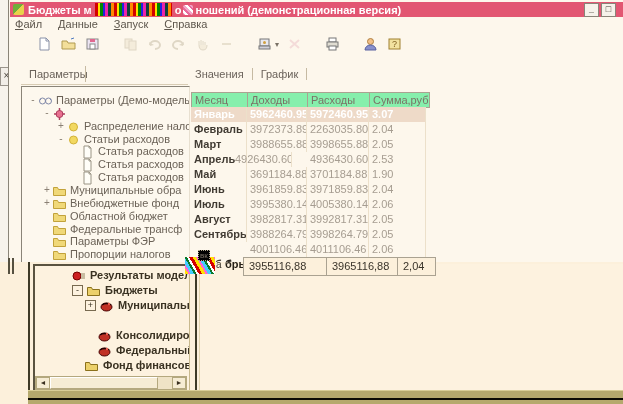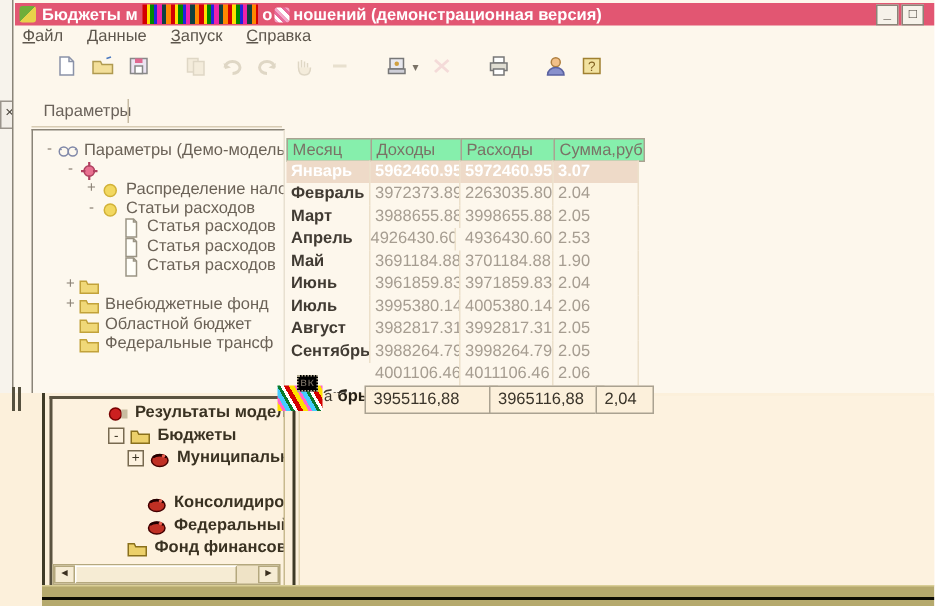--- a/index.html
+++ b/index.html
@@ -75,21 +75,21 @@
   .right-panel2{position:absolute;left:199px;top:2px;width:424px;height:126px;background:#fdf2df;
                 border-left:1px solid #e2d4ae;}
   .statusbar{position:absolute;left:28px;top:128px;width:595px;height:14px;background:#b5a96d;
              border-top:1px solid #d9ce96;}
   .statusline{position:absolute;left:28px;top:136px;width:595px;height:2px;background:#0d0c04;}
   
   .dec-frag{position:absolute;left:185px;top:250px;width:250px;height:26px;}
   .dec-garble{position:absolute;left:0;top:7px;width:30px;height:17px;
     background:repeating-linear-gradient(60deg,#ffe000 0 3px,#ff66cc 3px 5px,#44ccff 5px 8px,#0a7a2a 8px 10px,#fff 10px 12px,#d40000 12px 15px);}
   .dec-mini{position:absolute;left:13px;top:0;font-size:8px;color:#7a7266;border:1px dotted #b0a88e;
-            padding:0 1px;background:#000000;font-family:Liberation Mono, monospace;}
+            padding:0 1px;background:#000000;}
   .dec-pre{position:absolute;left:31px;top:9px;font-size:10px;color:#3a342a;}
   .dec-month{position:absolute;left:40px;top:8px;font-weight:bold;color:#241f16;}
   .dec-cell{position:absolute;top:7px;height:17px;background:#fcf0db;border:1px solid #aaa291;
             line-height:17px;padding-left:5px;color:#3a342a;}
   svg{display:block;}
 </style>
 </head>
 <body>
 
 <div id="stage">
@@ -274,20 +274,21 @@
           </div>
           <div>Статья расходов</div>
         </div>
         <div class="titem" style="top: 96px; left: 20px;">
           <div class="exp">+</div>
           <div class="ticon">
             <svg width="15" height="14" viewBox="0 0 15 14">
               <path d="M1.5 3.5h4l1 2h7v6h-12z" fill="#f0d878" stroke="#c2a23a"></path>
             </svg>
           </div>
+          <div>Муниципальные обра</div>
         </div>
         <div class="titem" style="top: 109px; left: 20px;">
           <div class="exp">+</div>
           <div class="ticon">
             <svg width="15" height="14" viewBox="0 0 15 14">
               <path d="M1.5 3.5h4l1 2h7v6h-12z" fill="#f0d878" stroke="#c2a23a"></path>
             </svg>
           </div>
           <div>Внебюджетные фонд</div>
         </div>
@@ -302,31 +303,53 @@
         </div>
         <div class="titem" style="top: 135px; left: 20px;">
           <div class="exp"></div>
           <div class="ticon">
             <svg width="15" height="14" viewBox="0 0 15 14">
               <path d="M1.5 3.5h4l1 2h7v6h-12z" fill="#f0d878" stroke="#c2a23a"></path>
             </svg>
           </div>
           <div>Федеральные трансф</div>
         </div>
+        <div class="titem" style="top: 147px; left: 20px;">
+          <div class="exp"></div>
+          <div class="ticon">
+            <svg width="15" height="14" viewBox="0 0 15 14">
+              <path d="M1.5 3.5h4l1 2h7v6h-12z" fill="#f0d878" stroke="#c2a23a"></path>
+            </svg>
+          </div>
+          <div>Параметры ФЭР</div>
+        </div>
+        <div class="titem" style="top: 160px; left: 20px;">
+          <div class="exp"></div>
+          <div class="ticon">
+            <svg width="15" height="14" viewBox="0 0 15 14">
+              <path d="M1.5 3.5h4l1 2h7v6h-12z" fill="#f0d878" stroke="#c2a23a"></path>
+            </svg>
+          </div>
+          <div>Пропорции налогов</div>
+        </div>
         <div class="titem" style="top: 173px; left: 20px;">
           <div class="exp"></div>
           <div class="ticon">
             <svg width="15" height="14" viewBox="0 0 15 14">
               <path d="M1.5 3.5h4l1 2h7v6h-12z" fill="#f0d878" stroke="#c2a23a"></path>
             </svg>
           </div>
           <div>Другие</div>
         </div>
       </div>
 
+    <div class="rtabs" id="rtabs">
+        <div class="rtab" style="font-weight: normal;">Значения</div>
+        <div class="rtab">График</div>
+      </div>
     <div id="table">
         <div class="table-hdr" style="left: 182px; width: 55px;">Месяц</div>
         <div class="table-hdr" style="left: 238px; width: 59px;">Доходы</div>
         <div class="table-hdr" style="left: 298px; width: 61px;">Расходы</div>
         <div class="table-hdr" style="left: 360px; width: 56px;">Сумма,руб.</div>
         <div class="row-sel">
           <div class="trow-cell cell-month" style="left: 182px; top: 107px; width: 52px;">Январь</div>
           <div class="trow-cell cell-num" style="left: 238px; top: 107px; width: 56px;">5962460.95</div>
           <div class="trow-cell cell-num" style="left: 298px; top: 107px; width: 58px;">5972460.95</div>
           <div class="trow-cell cell-num" style="left: 360px; top: 107px; width: 53px;">3.07</div>
@@ -338,21 +361,21 @@
           <div class="trow-cell cell-num" style="left: 360px; top: 122px; width: 53px;">2.04</div>
         </div>
         <div>
           <div class="trow-cell cell-month" style="left: 182px; top: 137px; width: 52px;">Март</div>
           <div class="trow-cell cell-num" style="left: 238px; top: 137px; width: 56px;">3988655.88</div>
           <div class="trow-cell cell-num" style="left: 298px; top: 137px; width: 58px;">3998655.88</div>
           <div class="trow-cell cell-num" style="left: 360px; top: 137px; width: 53px;">2.05</div>
         </div>
         <div>
           <div class="trow-cell cell-month" style="left: 182px; top: 152px; width: 52px;">Апрель</div>
-          <div class="trow-cell cell-num" style="left: 235px; top: 152px; width: 56px;">4926430.60</div>
+          <div class="trow-cell cell-num" style="left: 223px; top: 152px; width: 56px;">4926430.60</div>
           <div class="trow-cell cell-num" style="left: 298px; top: 152px; width: 58px;">4936430.60</div>
           <div class="trow-cell cell-num" style="left: 360px; top: 152px; width: 53px;">2.53</div>
         </div>
         <div>
           <div class="trow-cell cell-month" style="left: 182px; top: 167px; width: 52px;">Май</div>
           <div class="trow-cell cell-num" style="left: 238px; top: 167px; width: 56px;">3691184.88</div>
           <div class="trow-cell cell-num" style="left: 298px; top: 167px; width: 58px;">3701184.88</div>
           <div class="trow-cell cell-num" style="left: 360px; top: 167px; width: 53px;">1.90</div>
         </div>
         <div>

